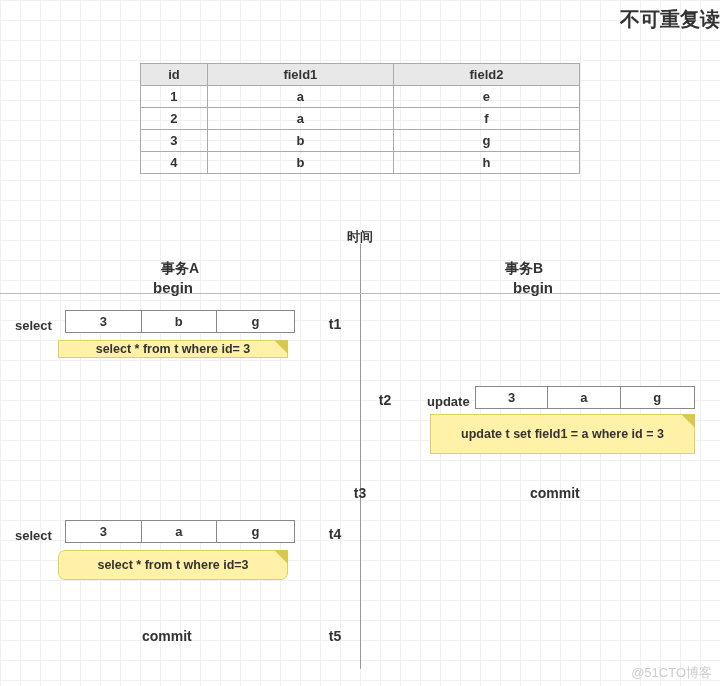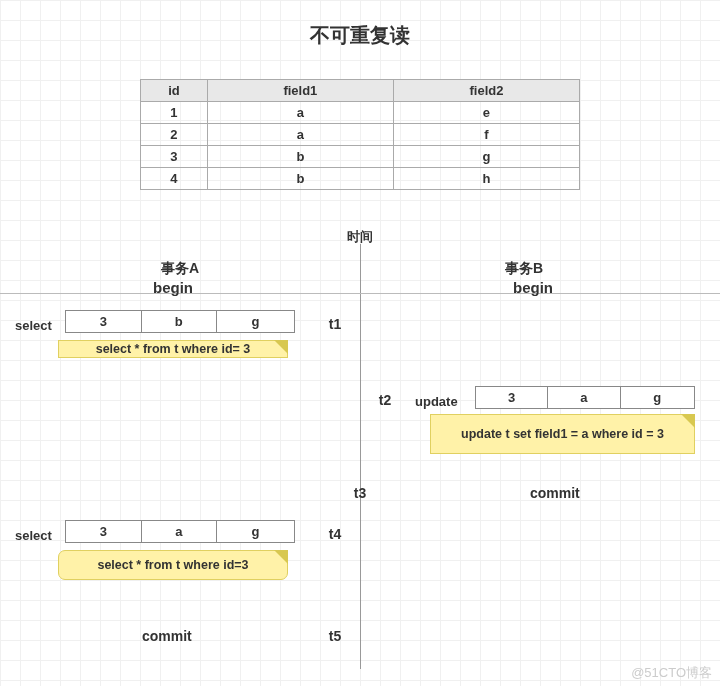--- a/index.html
+++ b/index.html
@@ -11,24 +11,24 @@
     height: 686px;
     position: relative;
     background-color: #fff;
     background-image:
       linear-gradient(#f0f0f0 1px, transparent 1px),
       linear-gradient(90deg, #f0f0f0 1px, transparent 1px);
     background-size: 20px 20px;
     overflow: hidden;
   }
   .title {
-    text-align: center;
+    text-align: right;
     font-size: 20px;
     font-weight: bold;
-    padding-top: 22px;
+    padding-top: 6px;
   }
   .data-table {
     border-collapse: collapse;
     margin: 30px auto 0 auto;
     width: 440px;
     font-size: 13px;
     border-radius: 25px;
   }
   .data-table th, .data-table td {
     border: 1px solid #aaa;
@@ -189,21 +189,21 @@
         <td style="width:33%;">3</td>
         <td style="width:33%;">b</td>
         <td>g</td>
       </tr>
 </tbody>
   </table>
 <div class="step-label" style="left:320px; top:316px;">t1</div>
 <div class="sql-note" style="left:58px; top:340px; width:230px; height:18px;">select * from t where id= 3</div>
 
 <div class="step-label" style="left:370px; top:392px;">t2</div>
-<div class="op-label" style="left:415px; top:394px;">update</div>
+<div class="op-label" style="left:427px; top:394px;">update</div>
 <table class="row-table" style="left:475px; top:386px; width:220px;">
   <tbody>
       <tr>
         <td style="width:33%;">3</td>
         <td style="width:33%;">a</td>
         <td>g</td>
       </tr>
 </tbody>
   </table>
 <div class="sql-note" style="left:430px; top:414px; width:265px; height:40px;">update t set field1 = a where id = 3</div>

